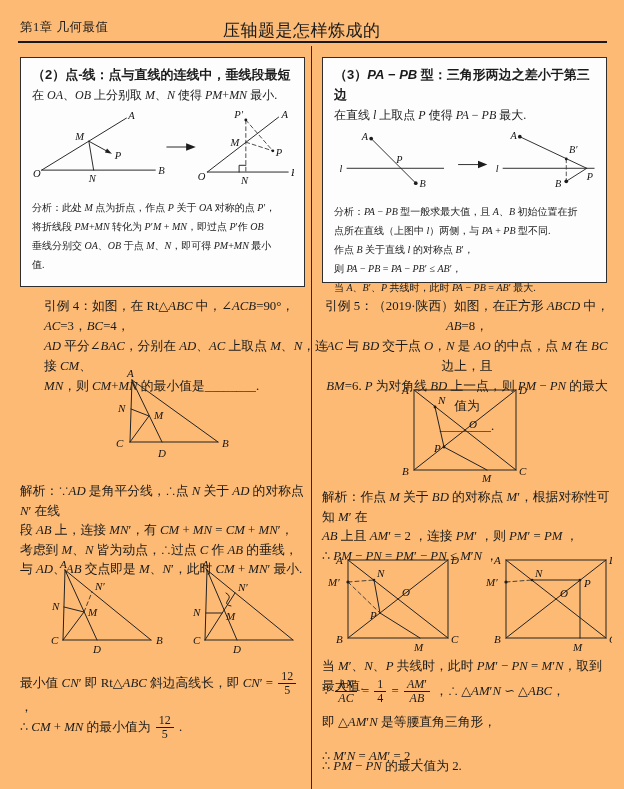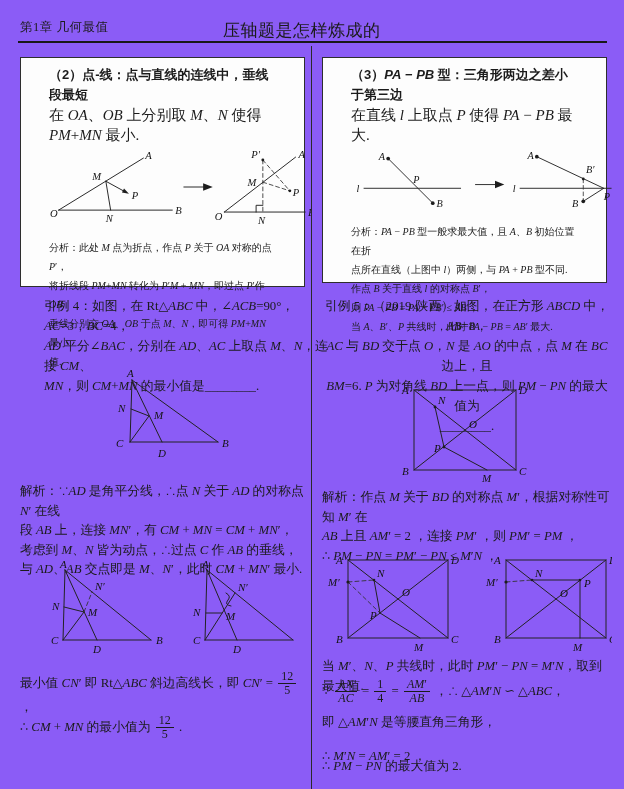--- a/index.html
+++ b/index.html
@@ -1,26 +1,26 @@
 <!DOCTYPE html>
 <html><head>
 <meta charset="utf-8">
 <style>
   html,body{margin:0;padding:0;background:#e8e8e8;}
-  .page{position:relative;width:624px;height:789px;background:#8b5cf6;overflow:hidden;
+  .page{position:relative;width:624px;height:789px;background:#fdba74;overflow:hidden;
         font-family:"Liberation Serif","DejaVu Serif",serif;color:#1b1b1b;}
   .hdr-left{position:absolute;left:20px;top:19px;font-size:12.5px;letter-spacing:.5px;}
   .hdr-center{position:absolute;left:223px;top:19px;font-size:17px;letter-spacing:.5px;}
   .hdr-rule{position:absolute;left:18px;top:41px;width:589px;height:1.5px;background:#181818;}
   .col-divider{position:absolute;left:311px;top:46px;width:1.2px;height:743px;background:#2a2a2a;}
-  .box{position:absolute;border:1.2px solid #2e2e2e;background:#fdfdfd;box-sizing:border-box;padding:7px 28px 5px;}
+  .box{position:absolute;border:1.2px solid #2e2e2e;background:#fdfdfd;box-sizing:border-box;padding:7px 11px 5px;}
   .box2{left:20px;top:57px;width:285px;height:230px;}
   .box3{left:322px;top:57px;width:285px;height:226px;}
   .btitle{font-family:"Liberation Sans","DejaVu Sans",sans-serif;font-weight:700;font-size:13px;line-height:20px;}
-  .bintro{font-size:15px;line-height:20px;}
+  .bintro{font-size:12px;line-height:20px;}
   .banalysis{font-size:10px;line-height:19px;margin-top:5px;}
   .para{position:absolute;font-size:12.8px;line-height:20px;}
   .figwrap{position:absolute;}
   svg text{font:italic 11px "Liberation Serif","DejaVu Serif",serif;fill:#141414;}
   .sline{stroke:#222;stroke-width:1;fill:none;stroke-linecap:round;}
   .dline{stroke:#333;stroke-width:.9;fill:none;stroke-dasharray:4 3;stroke-linecap:round;}
   .dot{fill:#1d1d1d;stroke:none;}
   .ah{fill:#1d1d1d;stroke:none;}
   .frac{display:inline-flex;flex-direction:column;align-items:center;vertical-align:middle;
         line-height:1.1;margin:0 2px;font-size:12px;}

